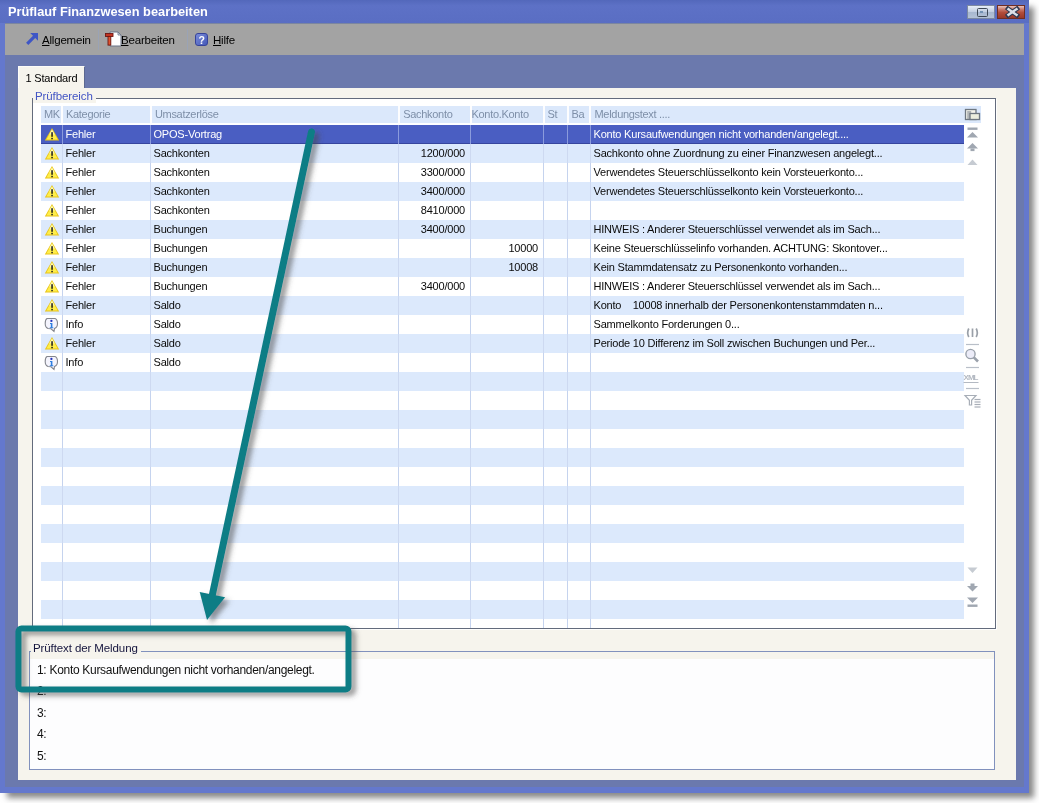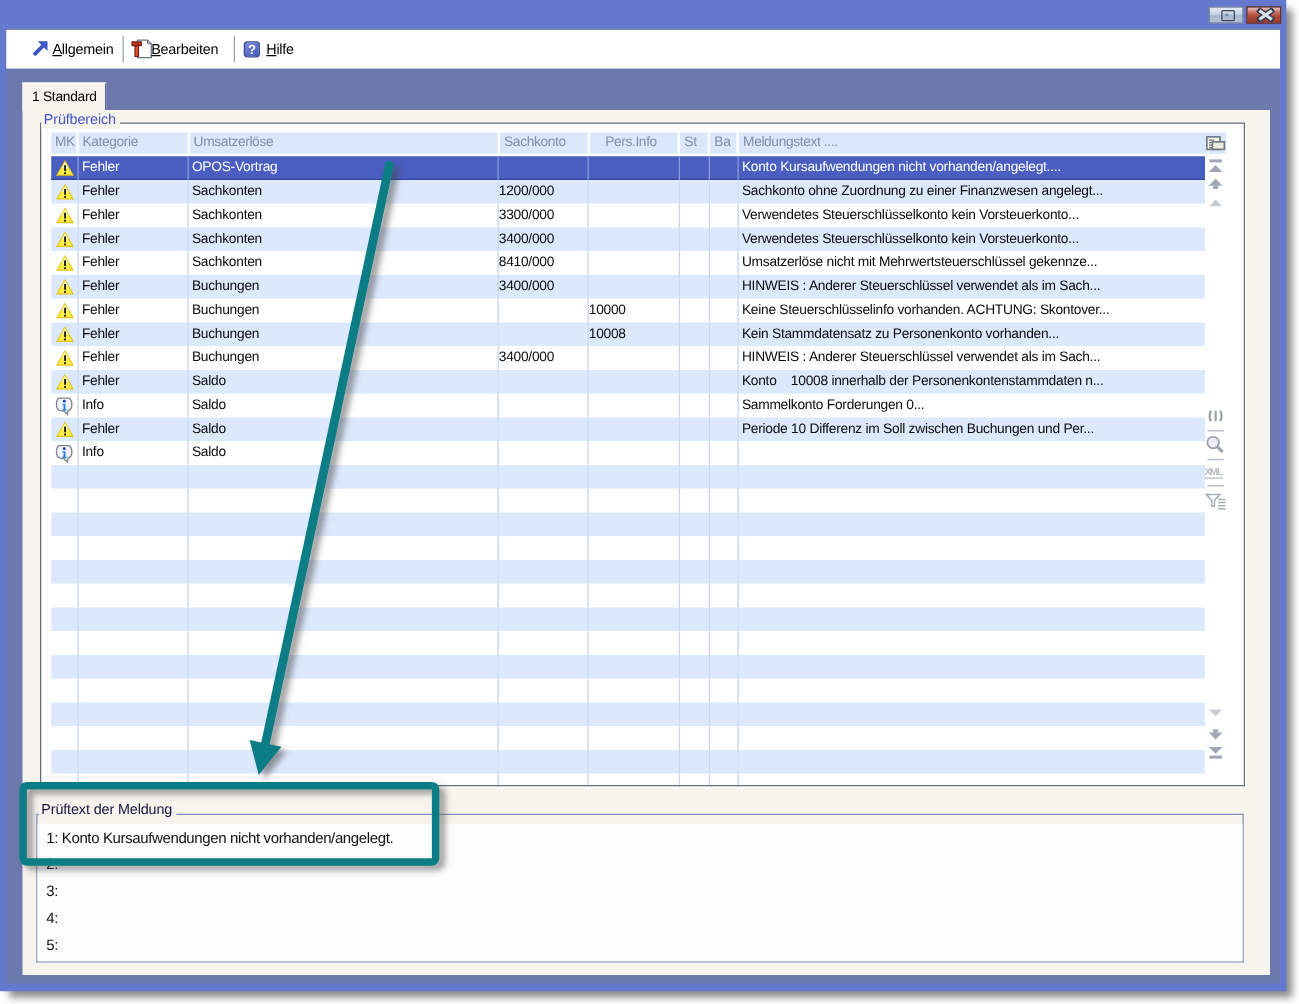--- a/index.html
+++ b/index.html
@@ -13,21 +13,21 @@
 .wbtn { position:absolute; top:5px; width:28px; height:14px; }
 #bmax { right:34px; border:1px solid #7c89a2;
   background:linear-gradient(#e6edf8,#c3cfe2 46%,#a8b8d0 54%,#b4c2d6); }
 #bmax .sq { position:absolute; left:8.5px; top:1.5px; width:11px; height:9px;
   border:1.6px solid #3e4956; border-radius:1.5px; background:transparent; }
 #bmax .sq:after { content:""; position:absolute; left:2.2px; top:2.6px; width:3.6px; height:1.8px;
   background:#7292b4; }
 #bclose { right:4px; border:1px solid #6e2e24;
   background:linear-gradient(#e9c4bc,#c97a6c 28%,#b14c3a 55%,#9a3828); }
 #toolline { position:absolute; left:5px; top:23px; width:1019px; height:1px; background:#7b86a0; }
-#toolbar { position:absolute; left:5px; top:24px; width:1019px; height:31px; background:#ffffff; }
+#toolbar { position:absolute; left:5px; top:24px; width:1019px; height:31px; background:#a3a3a3; }
 .titem { position:absolute; top:0; height:31px; font-size:11.5px; color:#000; letter-spacing:-0.2px; }
 .tsep { position:absolute; top:5px; width:1px; height:21px; background:#9aa3b5; }
 #content { position:absolute; left:5px; top:55px; width:1019px; height:732px; background:#6b79ad; }
 #tab { position:absolute; left:18px; top:66px; width:67px; height:23px;
   background:#f6f4ed; border-top:1px solid #fdfcf8; border-left:1px solid #fdfcf8;
   border-right:1px solid #5c6890; font-size:11px; padding-top:5px; text-align:center;
   letter-spacing:-0.2px; }
 #panel { position:absolute; left:18px; top:88px; width:998px; height:692px; background:#f6f4ed; }
 #gridbox { position:absolute; left:32px; top:98px; width:964px; height:531px;
   border:1px solid #636b7c; background:#fff;
@@ -36,39 +36,40 @@
   background:#f6f4ed; color:#4355c4; font-size:11.5px; line-height:12px; letter-spacing:-0.1px; z-index:3; }
 #hdr { position:absolute; left:41px; top:106px; width:940px; height:17px;
   background:#dbe8fb; color:#7e8fa8; font-size:11px; letter-spacing:-0.3px;
   display:flex; }
 #hdr .hc { height:17px; padding:2px 0 0 3px; border-right:2px solid #fdfdfe; }
 #hdr .hr2 { text-align:right; padding-right:17px; padding-left:0; }
 .row { position:absolute; left:41px; height:19px; width:923px; display:flex; }
 .row .c { height:100%; border-right:1px solid #c5d3ee; overflow:hidden; white-space:nowrap; }
 .row .c.last { border-right:none; }
 .row .ct { font-size:11px; letter-spacing:-0.2px; color:#0a0a0a; display:block; padding:3px 0 0 2.5px; }
-.row .c.r .ct { padding-right:5px; padding-left:0; }
+.row .c.r .ct { text-align:right; padding-right:5px; padding-left:0; }
 .row.wht { background:#ffffff; }
 .row.blu { background:#dce9fc; }
 .row.blu .c { border-right-color:#cdd9f1; }
 .row.sel { background:#4a5ec2; box-shadow:inset 0 -1px 0 #36459e; }
 .row.sel .c { border-right-color:#8b9bdc; }
 .row.sel .ct { color:#ffffff; }
 .mki { display:block; margin:2px 0 0 3px; }
 #ptbox { position:absolute; left:29px; top:651px; width:966px; height:119px;
   background:#f6f4ed; border:1px solid #8191bd; }
 #ptwhite { position:absolute; left:30px; top:659px; width:964px; height:110px;
   background:#fdfdfe; }
 #plabel { position:absolute; left:31px; top:642px; height:13px; padding:0 3px 0 2px;
   background:#f6f4ed; color:#15153d; font-size:11.5px; line-height:12px; letter-spacing:-0.1px; z-index:3; }
 .pline { position:absolute; left:37px; font-size:12px; letter-spacing:-0.3px; color:#111; }
 #annot { position:absolute; left:0; top:0; z-index:10; pointer-events:none; }
 </style></head>
 <body>
 <div id="win">
+  <div id="tbar">Prüflauf Finanzwesen bearbeiten</div>
   <div class="wbtn" id="bmax">
       <div class="sq"></div>
     </div>
   <div class="wbtn" id="bclose">
       <svg width="28" height="12" viewBox="0 0 28 12" style="position:absolute;left:0;top:0">
     <g stroke="#2e3a52" stroke-width="4.6" stroke-linecap="square">
       <line x1="10.1" y1="2.8" x2="18.9" y2="9.2"></line>
           <line x1="18.9" y1="2.8" x2="10.1" y2="9.2"></line>
     </g>
     <g stroke="#dde1e9" stroke-width="2.5" stroke-linecap="butt">
@@ -102,21 +103,21 @@
   <div id="content"></div>
   <div id="tab">1 Standard</div>
   <div id="panel"></div>
   <div id="glabel">Prüfbereich</div>
   <div id="gridbox"></div>
   <div id="hdr">
     <div class="hc" style="width:22px">MK</div>
     <div class="hc" style="width:89px">Kategorie</div>
     <div class="hc" style="width:248px">Umsatzerlöse</div>
     <div class="hc hr2" style="width:72px">Sachkonto</div>
-    <div class="hc hr2" style="width:73px">Pers.Info</div>
+    <div class="hc hr2" style="width:73px">Konto.Konto</div>
     <div class="hc" style="width:24px">St</div>
     <div class="hc" style="width:23px">Ba</div>
     <div class="hc" style="width:390px;border-right:none">Meldungstext ....</div>
   </div>
 <div class="row sel" style="top:125px">
       <div class="c" style="width:22px">
         <svg class="mki" width="16" height="15" viewBox="0 0 16 15">
           <polygon points="8,1 15.2,13.6 0.8,13.6" fill="#e8c418"></polygon>
           <polygon points="8,2.6 13.6,12.5 2.4,12.5" fill="#ffee4a"></polygon>
           <polygon points="8,2.6 10.8,7.5 5.2,7.5" fill="#fff9b0"></polygon>
@@ -243,23 +244,20 @@
         <span class="ct">Sachkonten</span>
       </div>
       <div class="c r" style="width:72px">
         <span class="ct">8410/000</span>
       </div>
       <div class="c r" style="width:73px">
         <span class="ct"></span>
       </div>
       <div class="c" style="width:24px"></div>
       <div class="c" style="width:23px"></div>
-      <div class="c last" style="width:373px">
-        <span class="ct">Umsatzerlöse nicht mit Mehrwertsteuerschlüssel gekennze...</span>
-      </div>
     </div>
 <div class="row blu" style="top:220px">
       <div class="c" style="width:22px">
         <svg class="mki" width="16" height="15" viewBox="0 0 16 15">
           <polygon points="8,1 15.2,13.6 0.8,13.6" fill="#e8c418"></polygon>
           <polygon points="8,2.6 13.6,12.5 2.4,12.5" fill="#ffee4a"></polygon>
           <polygon points="8,2.6 10.8,7.5 5.2,7.5" fill="#fff9b0"></polygon>
           <rect x="7.3" y="5.2" width="1.5" height="4.6" fill="#1a1a1a"></rect>
           <rect x="7.3" y="10.8" width="1.5" height="1.5" fill="#1a1a1a"></rect>
         </svg>

